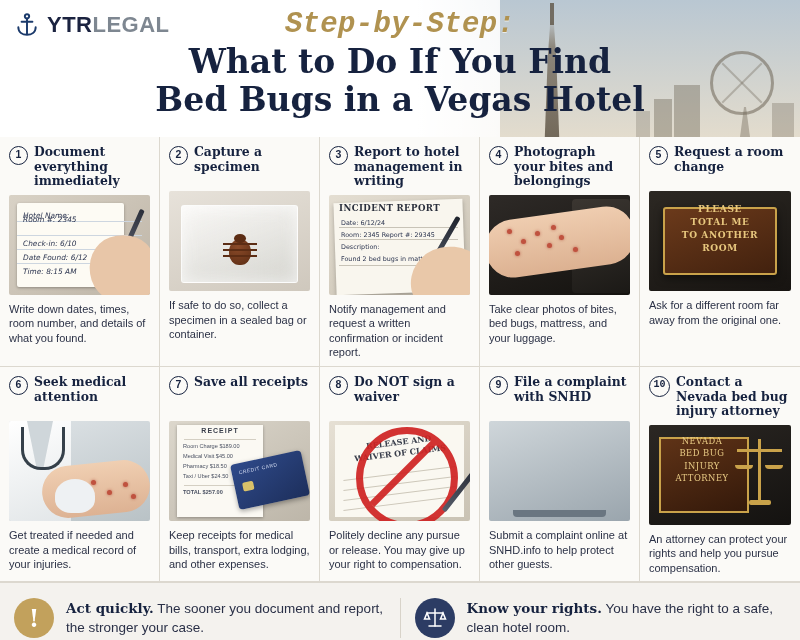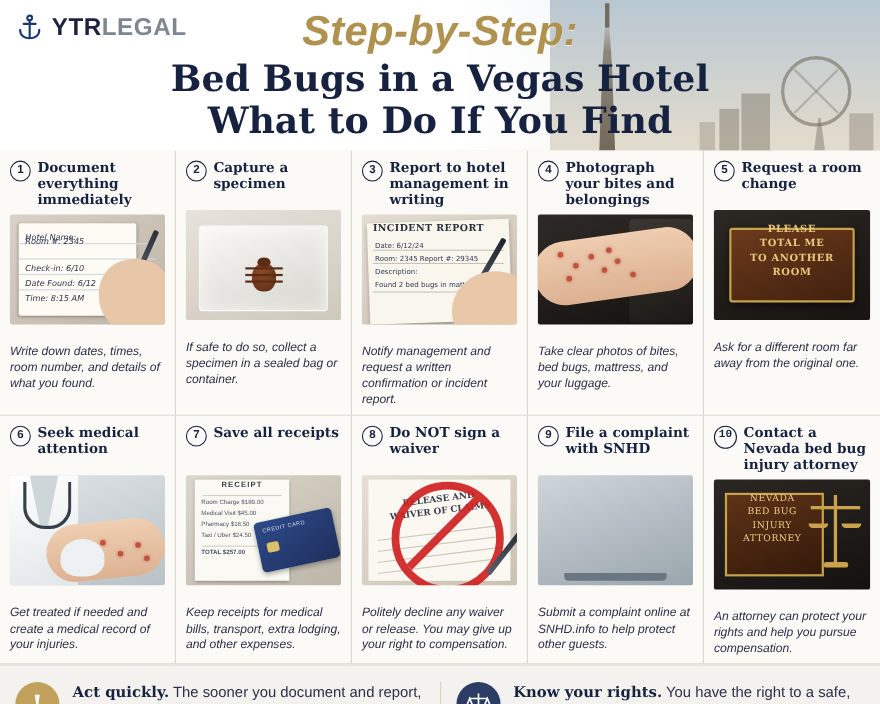--- a/index.html
+++ b/index.html
@@ -41,23 +41,23 @@
   .b4{right:150px;width:14px;height:26px;background:rgba(120,112,98,.3);}
 
   .logo{position:absolute;left:14px;top:12px;display:flex;align-items:center;gap:7px;}
   .logo .anchor{width:26px;height:26px;color:#1b3a6b;}
   .logo-text{font-weight:bold;font-size:22px;letter-spacing:.5px;color:#1b2340;}
   .logo-text .ytr{color:#1b2340;}
   .logo-text .legal{color:#7e8791;}
 
   .htitles{position:relative;text-align:center;padding-top:8px;}
   .step-by-step{
-    font-family:Liberation Sans, sans-serif;
+    font-family:Liberation Mono, monospace;
     font-style:italic;font-weight:bold;
-    font-size:38px;color:#b09250;letter-spacing:.3px;
+    font-size:29px;color:#b09250;letter-spacing:.3px;
     text-shadow:0 1px 0 rgba(255,255,255,.6);
   }
   .main-title{
     font-family:"DejaVu Serif",serif;
     font-weight:bold;color:#16223f;
     font-size:33px;line-height:1.16;margin-top:2px;
   }
 
   
   .grid{position:relative;width:800px;}
@@ -80,21 +80,21 @@
   .num.wide{width:19px;height:19px;line-height:16px;font-size:10px;font-family:Liberation Mono, monospace;}
   .card-title{
     font-family:"DejaVu Serif",serif;
     font-weight:bold;font-size:12.4px;line-height:1.17;color:#16223f;
   }
   .thumb{
     margin-top:6px;height:100px;border-radius:2px;overflow:hidden;position:relative;
     background:#cfcac1;
   }
   .caption{
-    margin-top:18px;font-size:11px;line-height:1.33;color:#2b3146;font-style:italic;
+    margin-top:7px;font-size:11px;line-height:1.33;color:#2b3146;
   }
 
   
   .t-notebook{background:linear-gradient(140deg,#d9d2c6,#bdb4a6);font-style:italic;}
   .t-notebook .pad{position:absolute;left:8px;top:8px;right:26px;bottom:8px;background:#fdfbf4;border-radius:2px;box-shadow:0 1px 3px rgba(0,0,0,.3);}
   .t-notebook .rule{position:absolute;left:8px;right:8px;height:1px;background:#cdd6e0;}
   .t-notebook .hand{position:absolute;right:-6px;bottom:-10px;width:66px;height:70px;background:#e8c6a8;border-radius:46% 54% 40% 60%/50% 40% 60% 50%;transform:rotate(-18deg);}
   .t-notebook .pen{position:absolute;right:18px;top:12px;width:5px;height:64px;background:linear-gradient(#2b2f3a,#6a6f7d);transform:rotate(24deg);border-radius:2px;}
   .hw{position:absolute;left:14px;font-family:"DejaVu Sans",sans-serif;font-size:7.4px;color:#2c3550;white-space:nowrap;}
 
@@ -208,22 +208,22 @@
         </svg>
       </span>
       <span class="logo-text">
         <span class="ytr">YTR</span><span class="legal">LEGAL</span>
       </span>
     </div>
 
     <div class="htitles">
       <div class="step-by-step">Step-by-Step:</div>
       <div class="main-title">
+        <div>What to Do If You Find</div>
         <div>Bed Bugs in a Vegas Hotel</div>
-        <div>What to Do If You Find</div>
       </div>
     </div>
   </div>
 
   <div class="grid">
 
     <div class="row">
 
       <div class="card">
         <div class="card-head">
@@ -374,21 +374,21 @@
             <span>RELEASE AND</span><br>
             <span>WAIVER OF CLAIMS</span>
           </div>
           <div class="ln" style="top:52px"></div>
           <div class="ln" style="top:62px"></div>
           <div class="ln" style="top:72px"></div>
           <div class="ln" style="top:82px"></div>
           <div class="ban"></div>
           <div class="pen"></div>
         </div>
-        <div class="caption">Politely decline any waiver or release. You may give up your right to compensation.</div>
+        <div class="caption">Politely decline any pursue or release. You may give up your right to compensation.</div>
       </div>
 
       <div class="card">
         <div class="card-head">
           <div class="num">9</div>
           <div class="card-title">File a complaint with SNHD</div>
         </div>
         <div class="thumb t-snhd">
           <div class="base"></div>
         </div>

